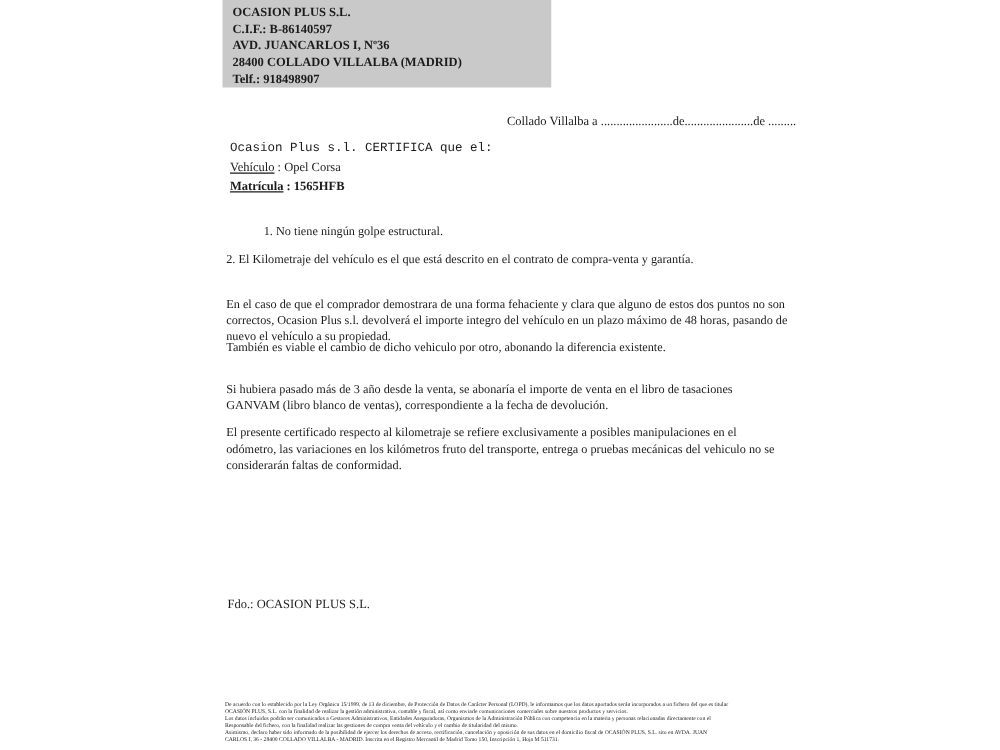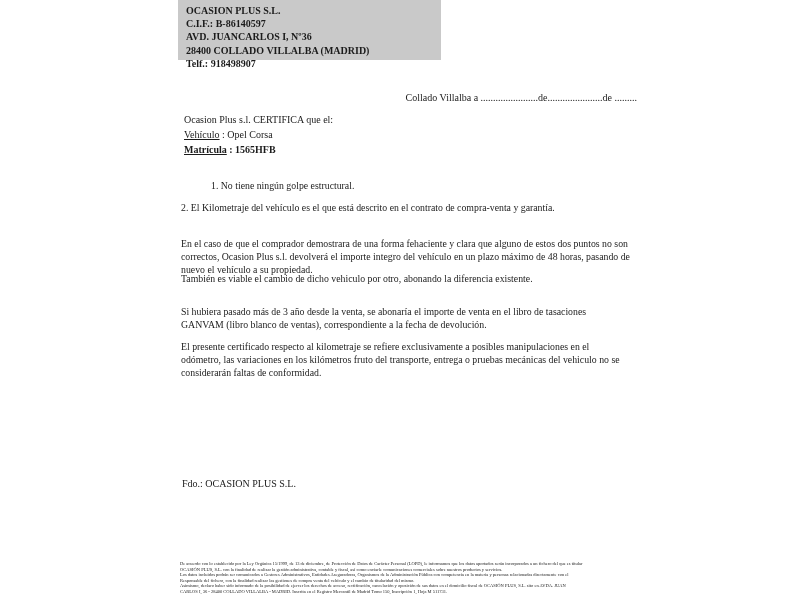--- a/index.html
+++ b/index.html
@@ -6,32 +6,32 @@
   body{background:#ffffff;}
   .page{
     position:relative;
     width:800px;height:600px;
     background:#ffffff;
     font-family:"Liberation Serif","DejaVu Serif",serif;
     color:#1b1b1b;
     overflow:hidden;
   }
   .header-box{
-    position:absolute;left:178px;top:0;width:263px;height:60px;
+    position:absolute;left:178px;top:0;width:263px;height:70px;
     background:#c9c9c9;
     padding:4px 0 0 8px;box-sizing:border-box;
   }
   .header-box div{
     font-weight:bold;font-size:10px;line-height:13.2px;white-space:nowrap;
   }
   .date-line{
     position:absolute;left:377px;top:92px;width:260px;
     font-size:10px;white-space:nowrap;text-align:right;
   }
-  .cert-intro{position:absolute;left:184px;top:114px;font-size:10px;}
+  .cert-intro{position:absolute;left:184px;top:114px;font-size:10px;font-family:Liberation Mono, monospace;}
   .cert-row{position:absolute;left:184px;font-size:10px;}
   .cert-row .lbl{display:inline-block;min-width:34px;text-decoration:underline;}
   .cert-row .val{display:inline-block;}
   .row-vehicle{top:129px;}
   .row-plate{top:144px;font-weight:bold;}
   .point{position:absolute;left:181px;width:452px;font-size:9.8px;line-height:13px;}
   .point-1{top:179px;margin-left:30px;}
   .point-2{top:201px;}
   .para{position:absolute;left:181px;width:450px;font-size:9.8px;line-height:13px;}
   .para-0{top:237px;}

